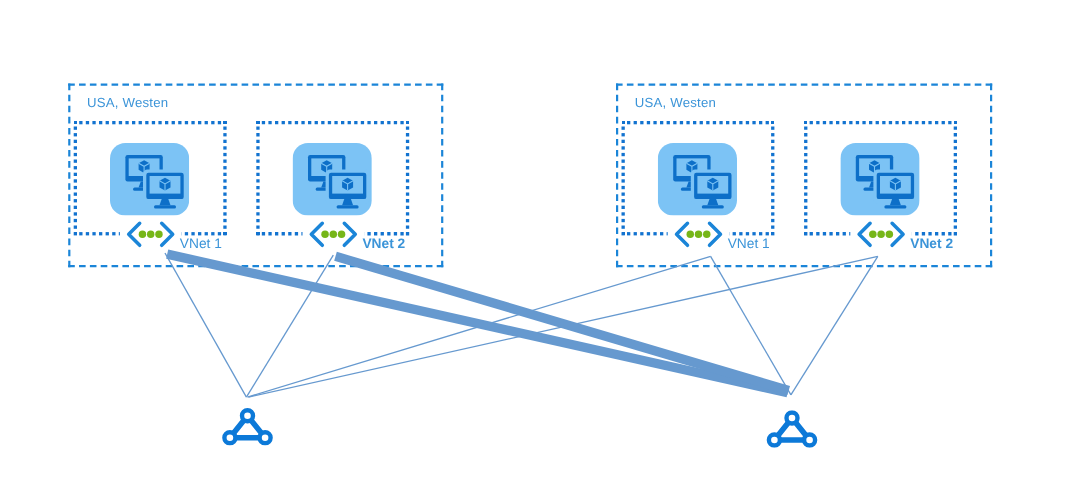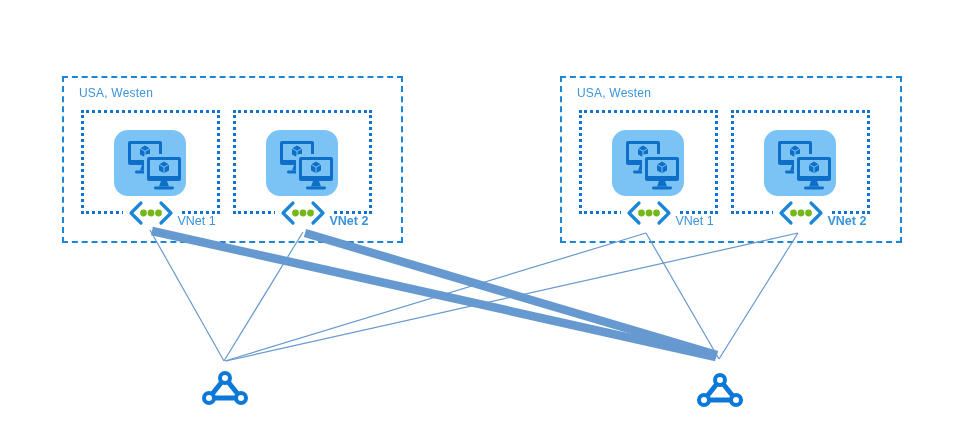--- a/index.html
+++ b/index.html
@@ -12,21 +12,21 @@
   
   .region{position:absolute;border:2px dashed var(--region-border);box-sizing:border-box;z-index:1;background:transparent;text-align:center;}
   .region-west{left:62px;top:76px;width:341px;height:167px;}
   .region-east{left:560px;top:76px;width:342px;height:167px;}
   .region-label{
     position:absolute;left:15px;top:8px;font-size:12px;color:var(--label-text);
     letter-spacing:.2px;white-space:nowrap;
   }
   
   .vnet-box{position:absolute;border:3px dotted var(--box-border);box-sizing:border-box;width:139px;height:104px;top:32px;}
-  .vnet-box.pos-1{left:17px;}
+  .vnet-box.pos-1{left:3px;}
   .vnet-box.pos-2{left:169px;font-weight:bold;}
   .vm-tile{position:absolute;left:30px;top:17px;width:72px;height:66px;}
   .vnet-icon-wrap{
     position:absolute;left:50%;bottom:-17px;transform:translateX(-50%);
     width:56px;height:30px;background:var(--background,#fff);
     display:flex;align-items:center;justify-content:center;
   }
   .vnet-icon-wrap svg{width:46px;height:26px;}
   .vnet-label{
     position:absolute;left:calc(50% + 27px);bottom:-17px;font-size:12.5px;

